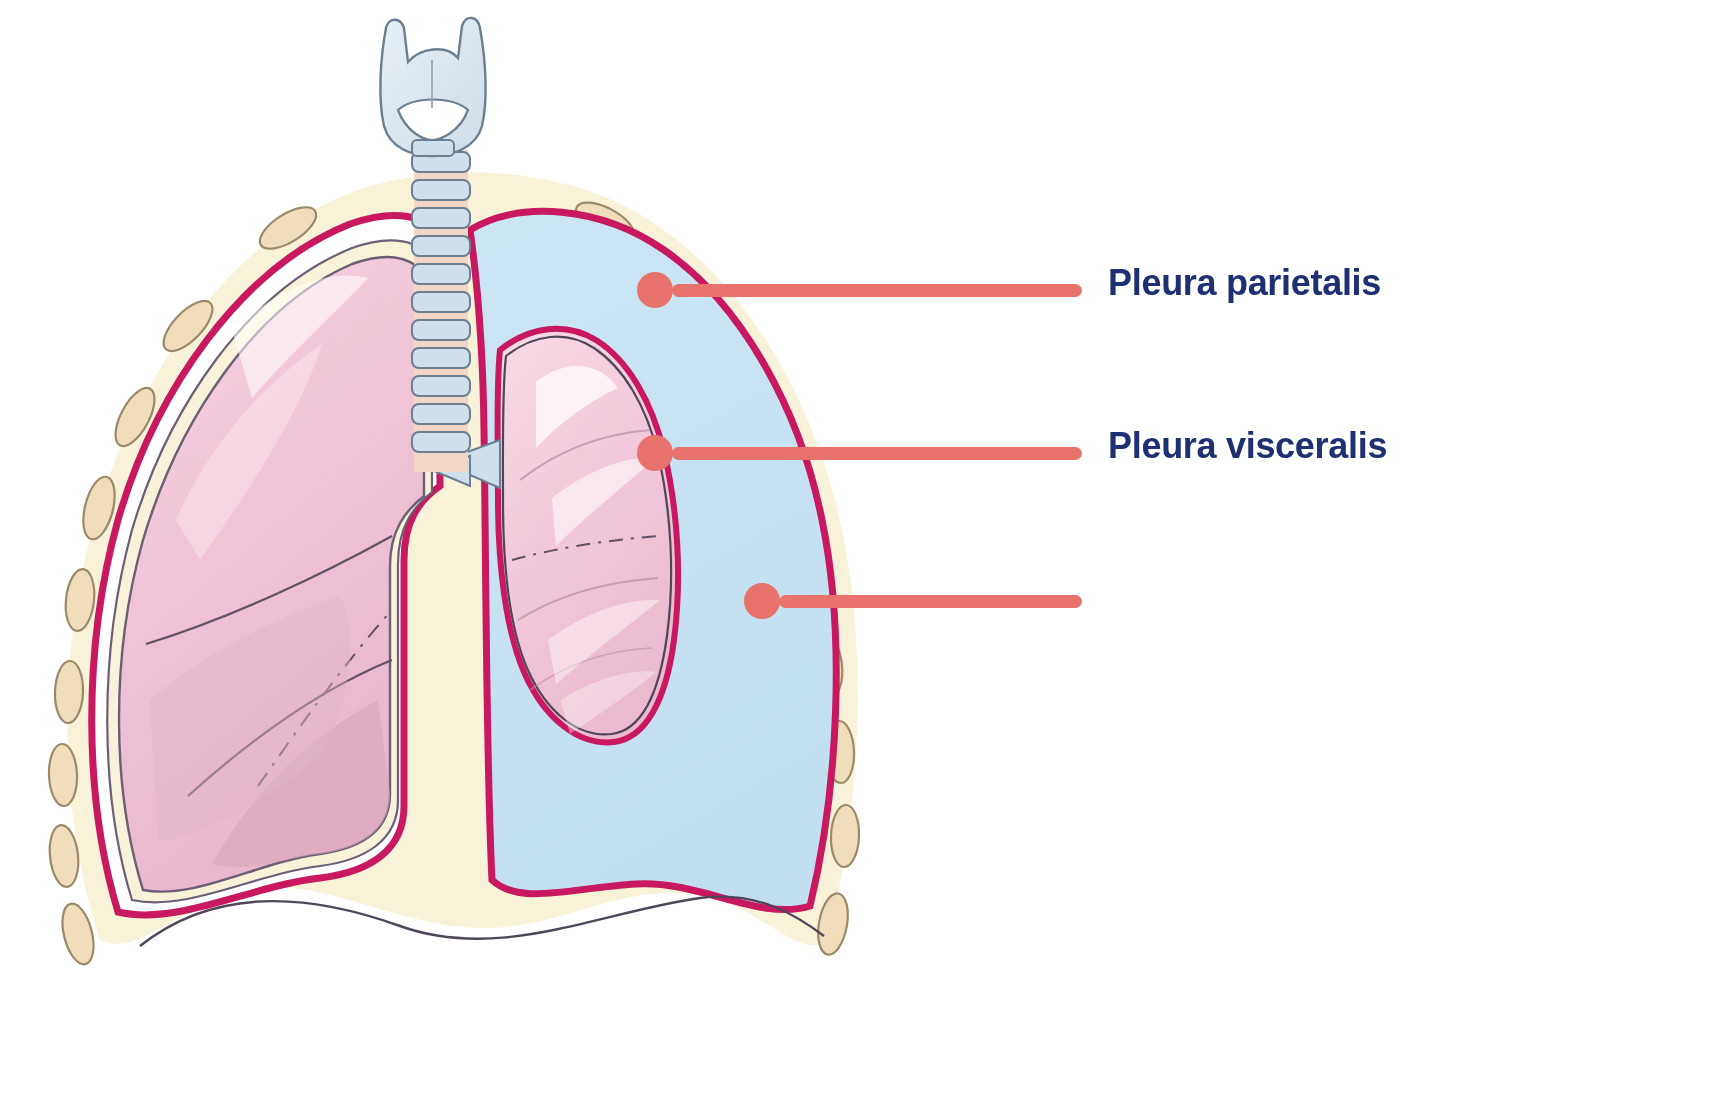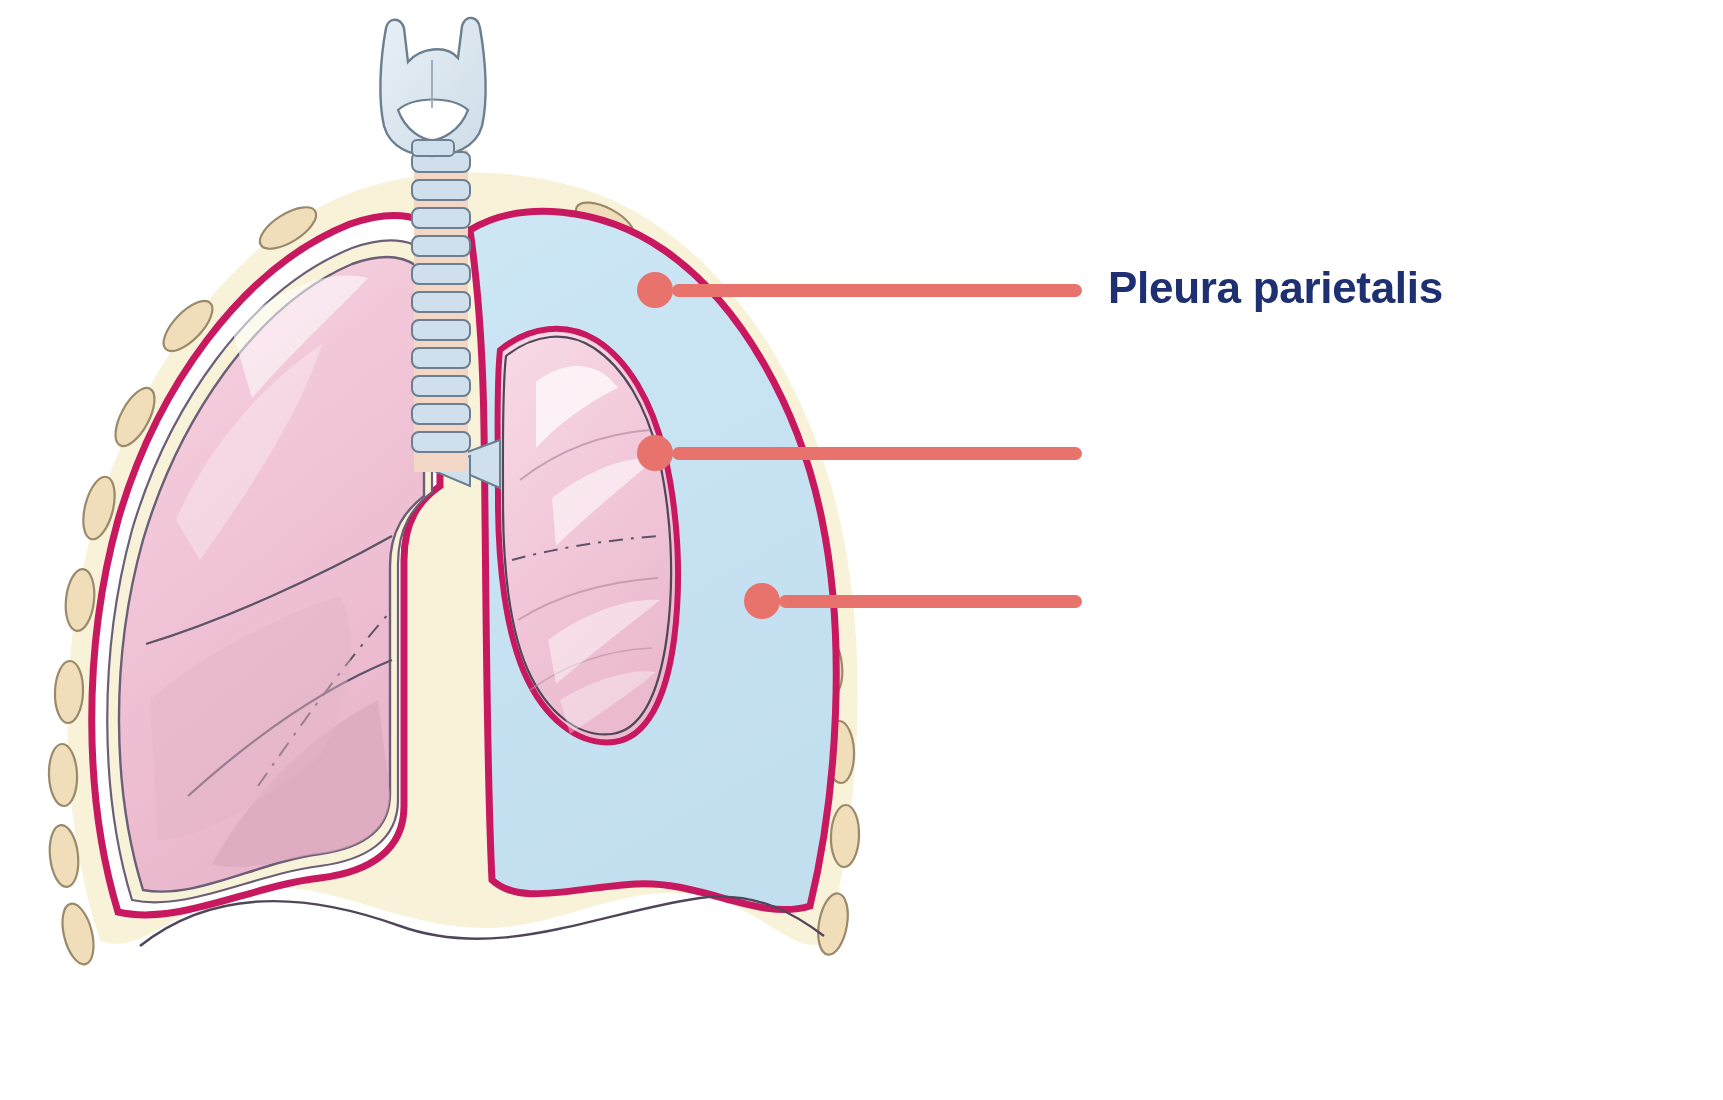--- a/index.html
+++ b/index.html
@@ -10,21 +10,21 @@
     overflow:hidden;
   }
   #stage { position:relative; width:1723px; height:1100px; background:#fff; }
 
   #illustration { position:absolute; left:0; top:0; width:1000px; height:1100px; }
 
   .label-block {
     position:absolute;
     color:#1e2f72;
     font-weight:bold;
-    font-size:44px;
+    font-size:36px;
     line-height:1.18;
     letter-spacing:-0.3px;
     white-space:pre-line;
   }
   #label-1 { left:1108px; top:262px; }
   #label-2 { left:1108px; top:425px; }
   #label-3 { left:1108px; top:575px; }
 
   .leader { position:absolute; }
   .leader-line {
@@ -255,14 +255,15 @@
     <div class="leader-dot" style="left:637px; top:435px;"></div>
     <div class="leader-line" style="left:672px; top:447px; width:410px;"></div>
   </div>
 
   <div class="leader">
     <div class="leader-dot" style="left:744px; top:583px;"></div>
     <div class="leader-line" style="left:779px; top:595px; width:303px;"></div>
   </div>
 
   <div id="label-1" class="label-block">Pleura parietalis</div>
+  <div id="label-2" class="label-block">Pleura visceralis</div>
 
 </div>
 
 </body></html>

